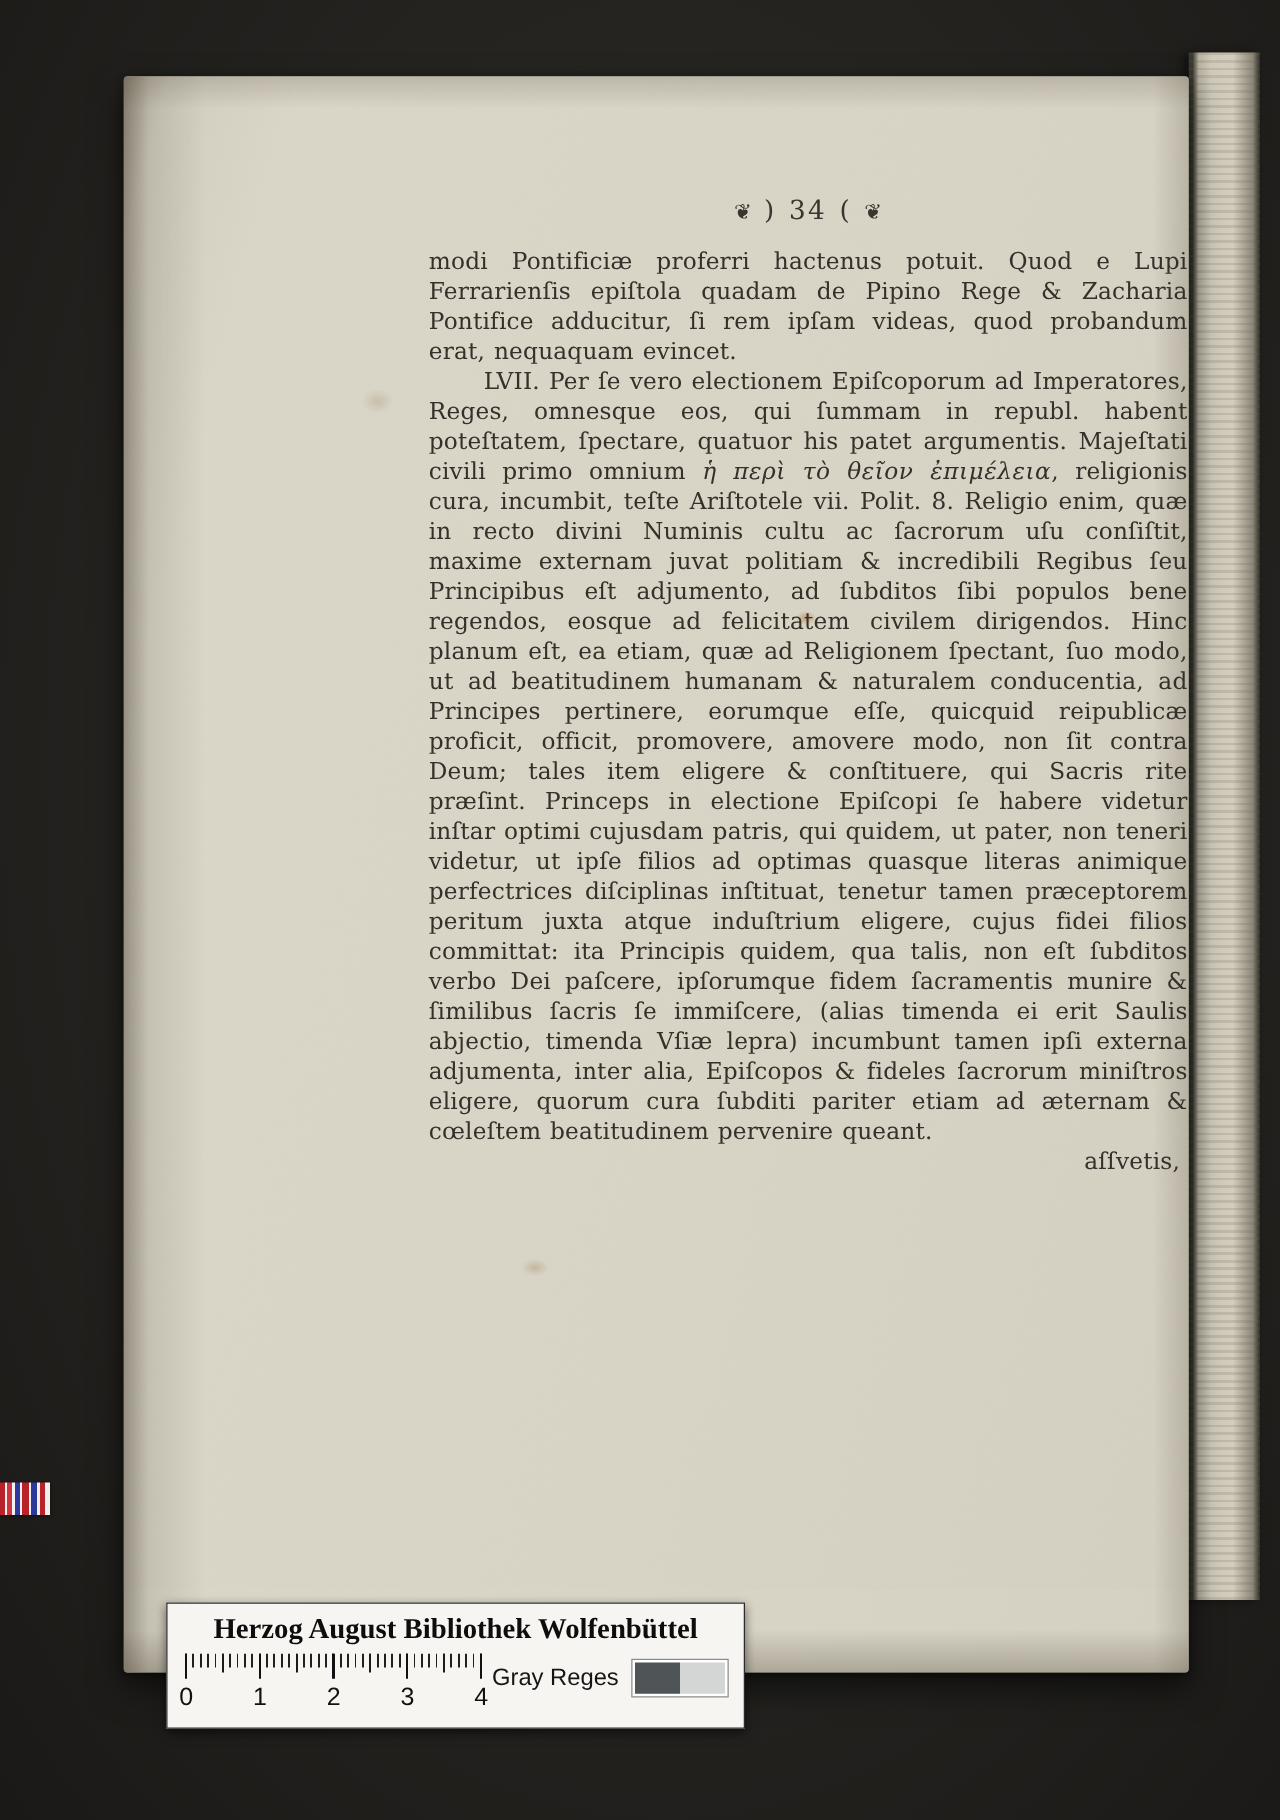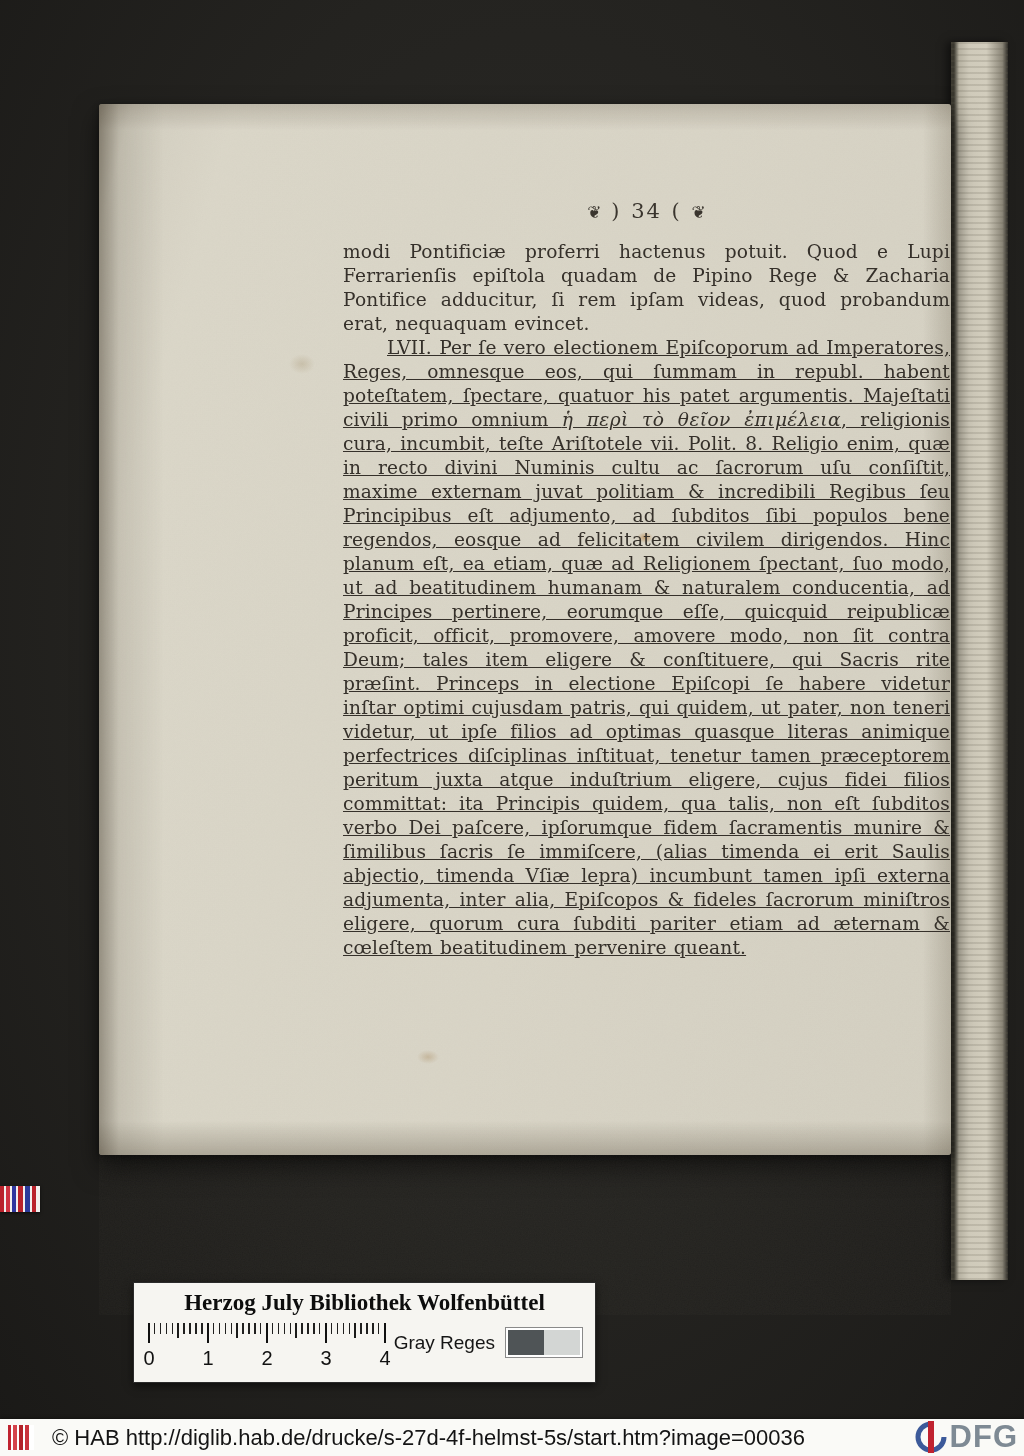--- a/index.html
+++ b/index.html
@@ -15,25 +15,24 @@
   .fore-edge {
     position:absolute; left:951px; top:42px; width:57px; height:1238px;
     background:
       repeating-linear-gradient(0deg, rgba(100,95,80,.18) 0 2px, rgba(0,0,0,0) 2px 6px),
       linear-gradient(90deg, #3a382f 0px, #3a382f 3px, #b7b2a2 8px, #cfcaba 18px, #d2cdbd 62%, #8b8678 90%, #2e2c27 100%);
     box-shadow: -4px 0 8px rgba(0,0,0,.5);
   }
 
   
   .book-page {
-    position:absolute; left:99px; top:61px; width:852px; height:1051px;
+    position:absolute; left:99px; top:61px; width:852px; height:1277px;
     background: linear-gradient(105deg, #bab5a6 0%, #d2cec0 3%, #dbd7c9 12%, #d9d5c7 55%, #d4d0c2 100%);
     border-radius:3px;
     box-shadow: 0 12px 26px rgba(0,0,0,.55), 0 2px 6px rgba(0,0,0,.4);
-    margin-top: 43px;
   }
   .page-shade {
     position:absolute; inset:0; pointer-events:none; border-radius:3px;
     background:
       linear-gradient(90deg, rgba(55,46,32,.42) 0px, rgba(55,46,32,.12) 20px, rgba(0,0,0,0) 65px),
       linear-gradient(270deg, rgba(85,75,55,.22) 0px, rgba(0,0,0,0) 28px),
       linear-gradient(0deg, rgba(75,65,48,.30) 0px, rgba(0,0,0,0) 34px),
       linear-gradient(180deg, rgba(75,65,48,.20) 0px, rgba(0,0,0,0) 26px);
   }
   .paper-texture { position:absolute; inset:0; opacity:.55; pointer-events:none; }
@@ -51,21 +50,21 @@
     position:absolute; left:244px; top:95px; width:607px;
     color:#35302a; font-size:18.6px; line-height:24px;
     text-align:justify; word-spacing:1px; letter-spacing:.15px;
   }
   .page-header {
     text-align:center; font-size:21px; letter-spacing:2px;
     margin-bottom:16px; color:#3a352e;
   }
   .page-header .orn { font-size:17px; letter-spacing:0; }
   .para { margin:0; }
-  .para.indent { text-indent:44px;text-decoration:underline; }
+  .para.indent { text-indent:44px; }
   .greek { font-style:italic; letter-spacing:.4px; }
   .catchword { text-align:right; padding-right:6px; }
 
   
   .color-bar {
     position:absolute; left:0px; top:1186px; width:40px; height:26px;
     background: linear-gradient(90deg,
       #b9222b 0 4px, #f2f0ee 4px 6px, #cf3340 6px 10px, #f2f0ee 10px 12px,
       #30379f 12px 16px, #f2f0ee 16px 18px, #b9222b 18px 23px, #f2f0ee 23px 25px,
       #2b3a9a 25px 30px, #f2f0ee 30px 32px, #b9222b 32px 36px, #f2f0ee 36px 40px);
@@ -158,27 +157,28 @@
         <span>34</span>
         <span>(</span>
         <span class="orn">❦</span>
       </div>
 
       <p class="para">modi Pontificiæ proferri hactenus potuit.  Quod e Lupi Ferrarienſis epiſtola quadam de Pipino Rege &amp; Zacharia Pontifice adducitur, ſi rem ipſam videas, quod probandum erat, nequaquam evincet.</p>
 
       <p class="para indent"><span>LVII.  Per ſe vero electionem Epiſcoporum ad Imperatores, Reges, omnesque eos, qui ſummam in republ. habent poteſtatem, ſpectare, quatuor his patet argumentis. Majeſtati civili primo omnium </span><span class="greek">ἡ περὶ τὸ θεῖον ἐπιμέλεια</span><span>, religionis cura, incumbit, teſte Ariſtotele vii. Polit. 8.  Religio enim, quæ in recto divini Numinis cultu ac ſacrorum uſu conſiſtit, maxime externam juvat politiam &amp; incredibili Regibus ſeu Principibus eſt adjumento, ad ſubditos ſibi populos bene regendos, eosque ad felicitatem civilem dirigendos.  Hinc planum eſt, ea etiam, quæ ad Religionem ſpectant, ſuo modo, ut ad beatitudinem humanam &amp; naturalem conducentia, ad Principes pertinere, eorumque eſſe, quicquid reipublicæ proficit, officit, promovere, amovere modo, non ſit contra Deum; tales item eligere &amp; conſtituere, qui Sacris rite præſint.  Princeps in electione Epiſcopi ſe habere videtur inſtar optimi cujusdam patris, qui quidem, ut pater, non teneri videtur, ut ipſe filios ad optimas quasque literas animique perfectrices diſciplinas inſtituat, tenetur tamen præceptorem peritum juxta atque induſtrium eligere, cujus fidei filios committat: ita Principis quidem, qua talis, non eſt ſubditos verbo Dei paſcere, ipſorumque fidem ſacramentis munire &amp; ſimilibus ſacris ſe immiſcere, (alias timenda ei erit Saulis abjectio, timenda Vſiæ lepra) incumbunt tamen ipſi externa adjumenta, inter alia, Epiſcopos &amp; fideles ſacrorum miniſtros eligere, quorum cura ſubditi pariter etiam ad æternam &amp; cœleſtem beatitudinem pervenire queant.</span></p>
 
 
+      <div class="catchword">aſſvetis,</div>
     </div>
   </div>
 
   <div class="color-bar"></div>
 
   <div class="label-card">
-    <div class="label-title">Herzog July Bibliothek Wolfenbüttel</div>
+    <div class="label-title">Herzog August Bibliothek Wolfenbüttel</div>
     <div class="ruler">
       <div class="ticks">
         <div class="t mm"></div>
         <div class="t half"></div>
         <div class="t cm"></div>
       </div>
       <div class="nums">
         <span>0</span>
         <span>1</span>
         <span>2</span>
@@ -188,25 +188,14 @@
     </div>
     <div class="grayscale">
       <span class="gs-label">Gray Reges</span>
       <div class="gs-box">
         <div class="gs-dark"></div>
         <div class="gs-light"></div>
       </div>
     </div>
   </div>
 
-  <div class="footer">
-    <div class="footer-colorbar"></div>
-    <div class="copyright">© HAB http://diglib.hab.de/drucke/s-27d-4f-helmst-5s/start.htm?image=00036</div>
-    <div class="dfg">
-      <svg width="34" height="34" viewBox="0 0 34 34">
-        <path d="M17 4 A13 13 0 1 0 30 17" fill="none" stroke="#3c5a9a" stroke-width="5"></path>
-        <rect x="14" y="1" width="6" height="32" fill="#c02330"></rect>
-      </svg>
-      <span class="dfg-text">DFG</span>
-    </div>
-  </div>
 
 </div>
 
 </body></html>

